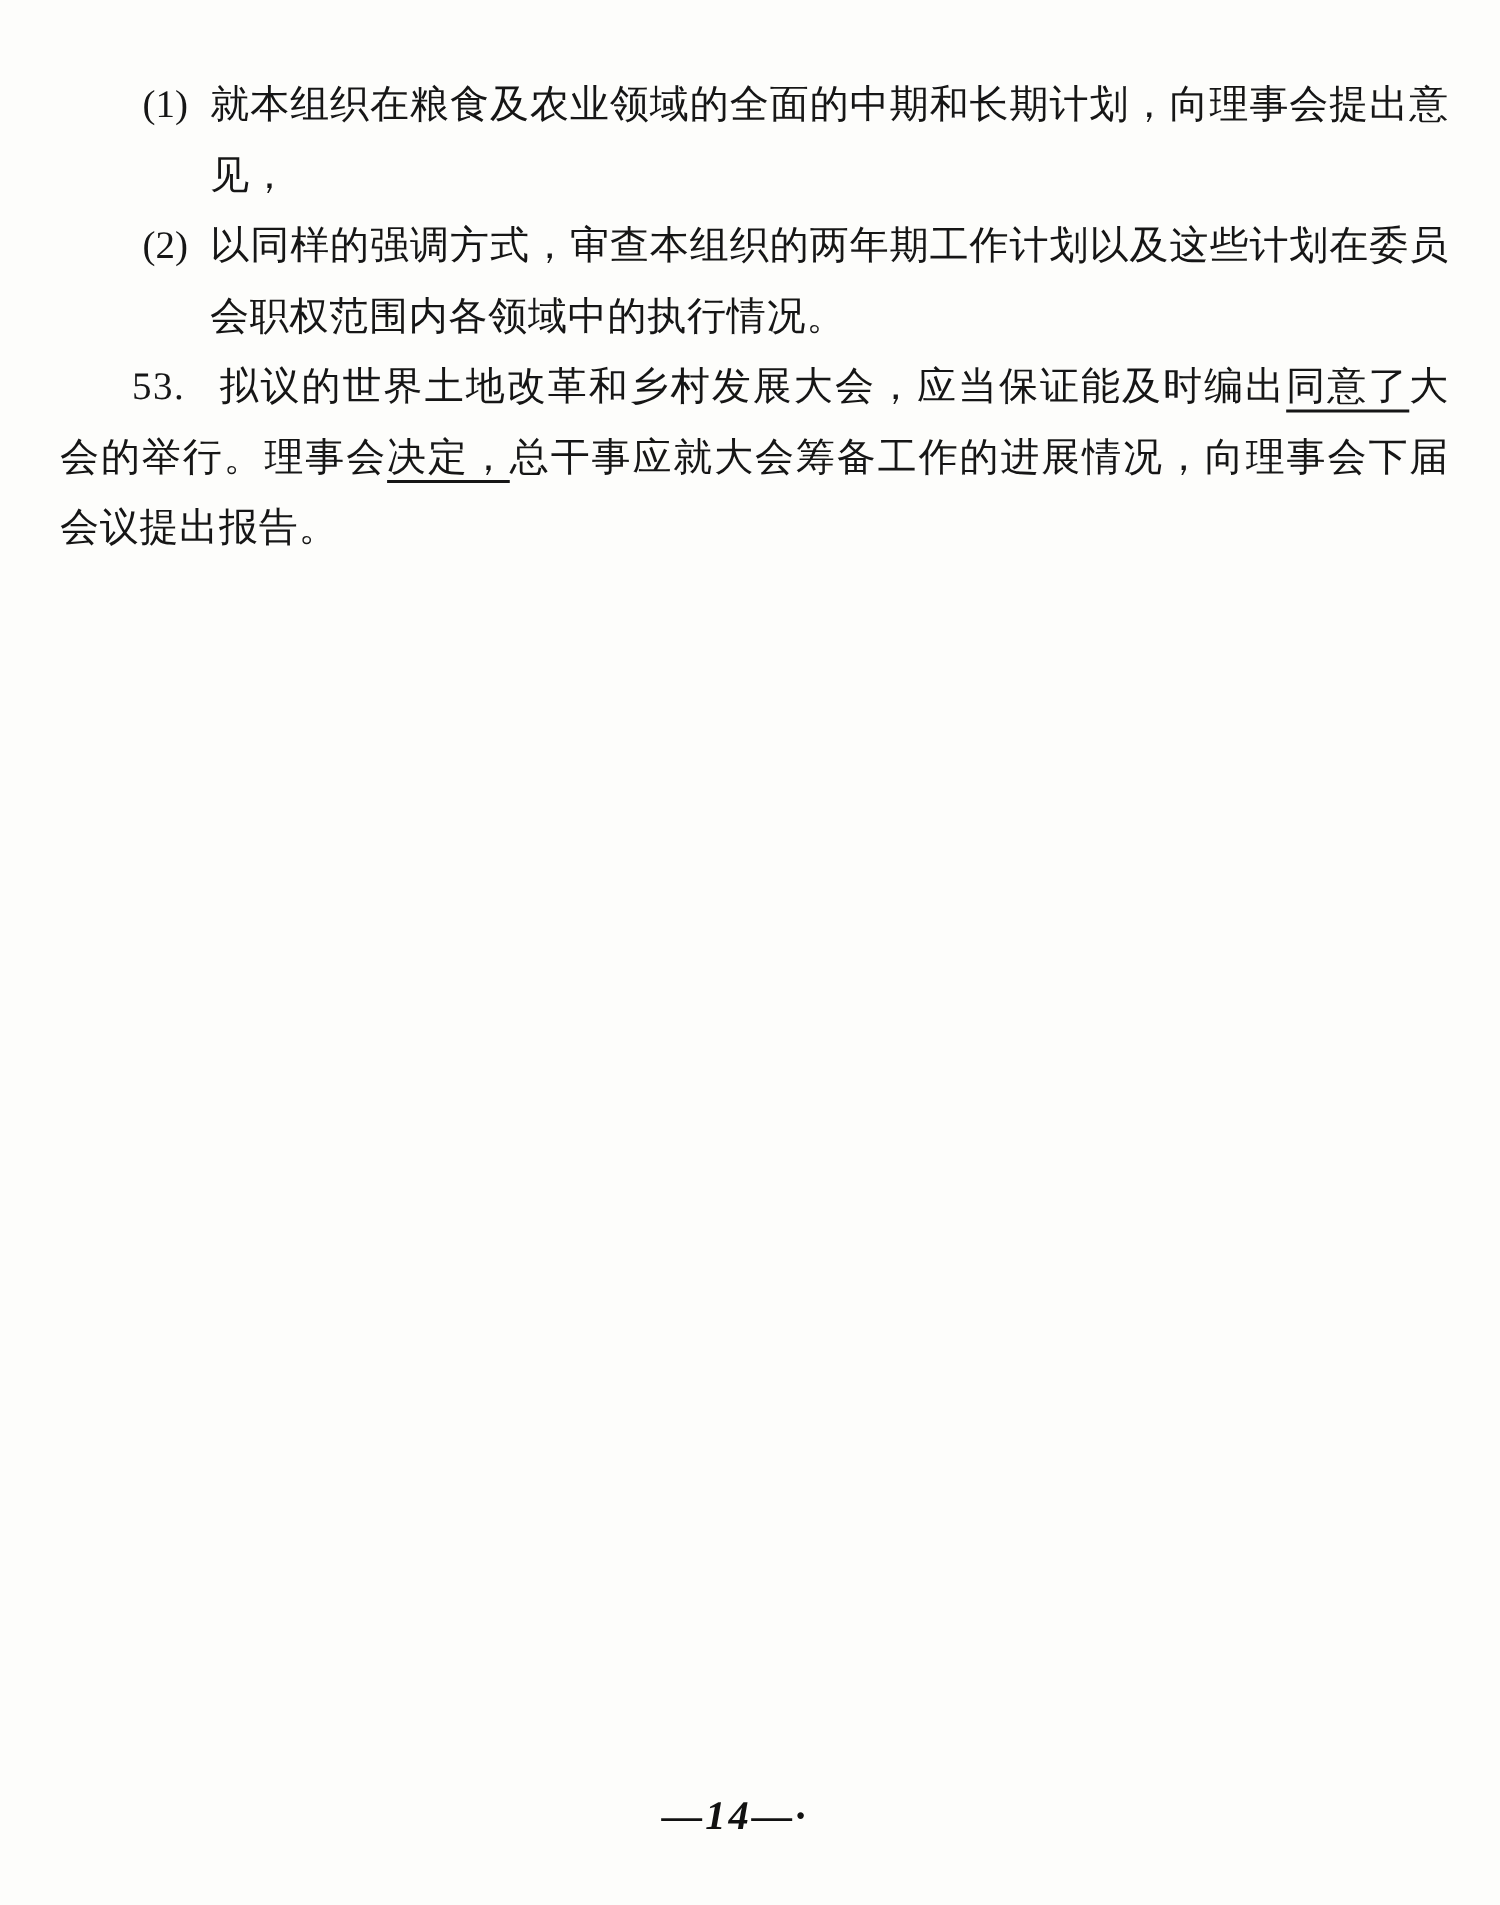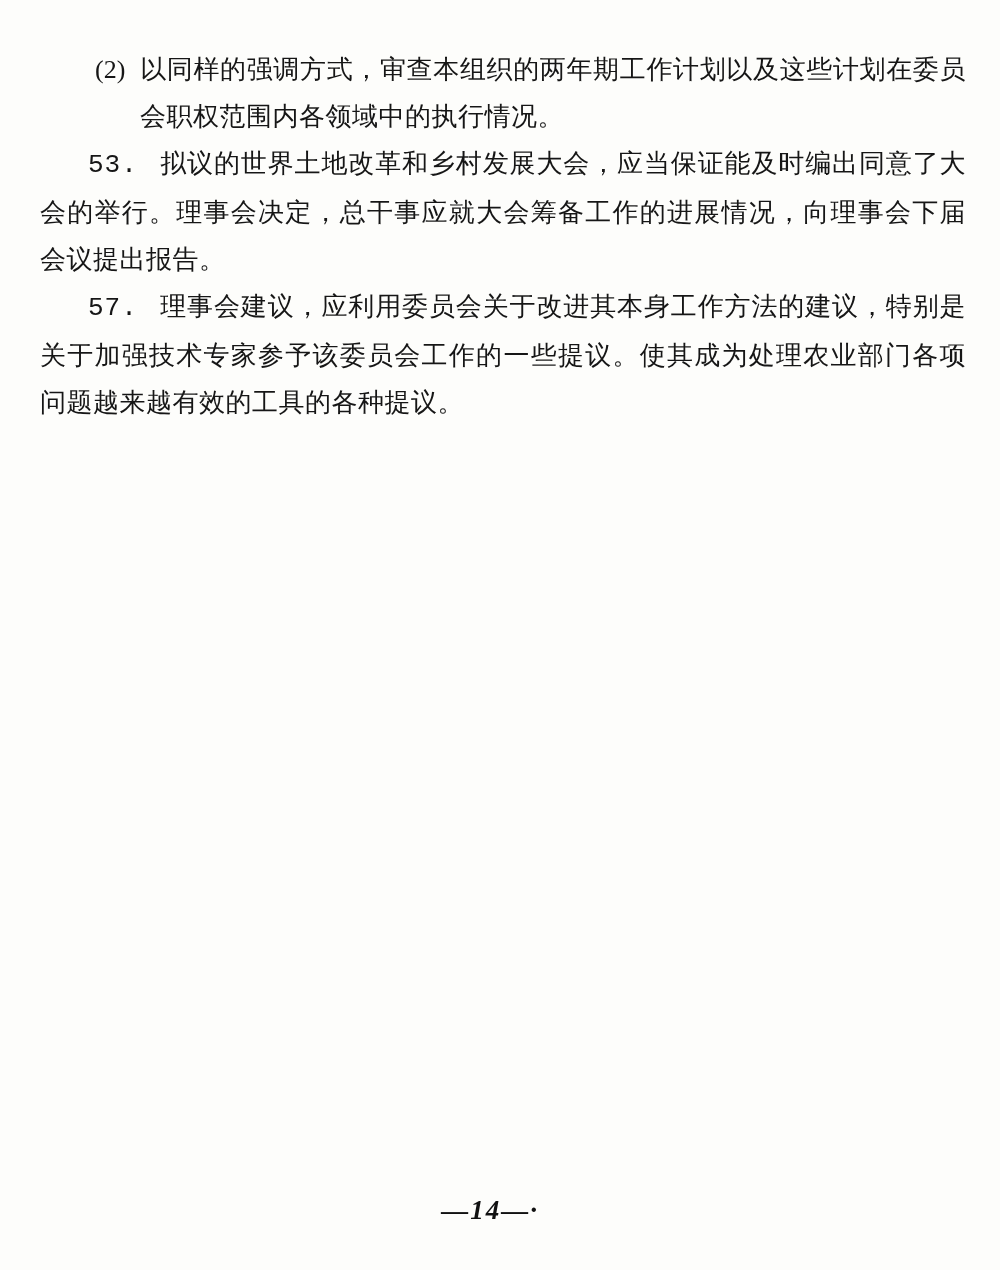--- a/index.html
+++ b/index.html
@@ -35,23 +35,23 @@
     margin-left: -45px;
     letter-spacing: 0;
   }
   .para {
     text-indent: 48px;
     margin: 0;
   }
   .pnum {
     margin-right: 22px;
     letter-spacing: 1px;
-    font-family: Liberation Mono, monospace;
   }
   .u {
+    text-decoration: underline;
     text-decoration-thickness: 2px;
     text-underline-offset: 7px;
   }
   .footer {
     position: absolute;
     top: 1195px;
     left: 0;
     width: 980px;
     text-align: center;
     font-size: 27px;
@@ -60,33 +60,33 @@
     letter-spacing: 2px;
     color: #111;
   }
 </style>
 </head>
 <body>
 
 <div class="page">
   <div class="content">
 
+    <div class="list-item">
+      <span class="marker">(1)</span><span>就本组织在粮食及农业领域的全面的中期和长期计划，向理事会提出意见，</span>
+    </div>
 
     <div class="list-item">
       <span class="marker">(2)</span><span>以同样的强调方式，审查本组织的两年期工作计划以及这些计划在委员会职权范围内各领域中的执行情况。</span>
     </div>
 
     <p class="para">
       <span class="pnum">53.</span><span>拟议的世界土地改革和乡村发展大会，应当保证能及时编出</span><span class="u">同意了</span><span>大会的举行。理事会</span><span class="u">决定，</span><span>总干事应就大会筹备工作的进展情况，向理事会下届会议提出报告。</span>
     </p>
 
 
 
 
-    <p class="para">
-      <span class="pnum">57.</span><span>理事会建议，应利用委员会关于改进其本身工作方法的建议，特别是关于加强技术专家参予该委员会工作的一些提议。使其成为处理农业部门各项问题越来越有效的工具的各种提议。</span>
-    </p>
 
 
   </div>
 
   <div class="footer">—14—·</div>
 </div>
 
 </body></html>

